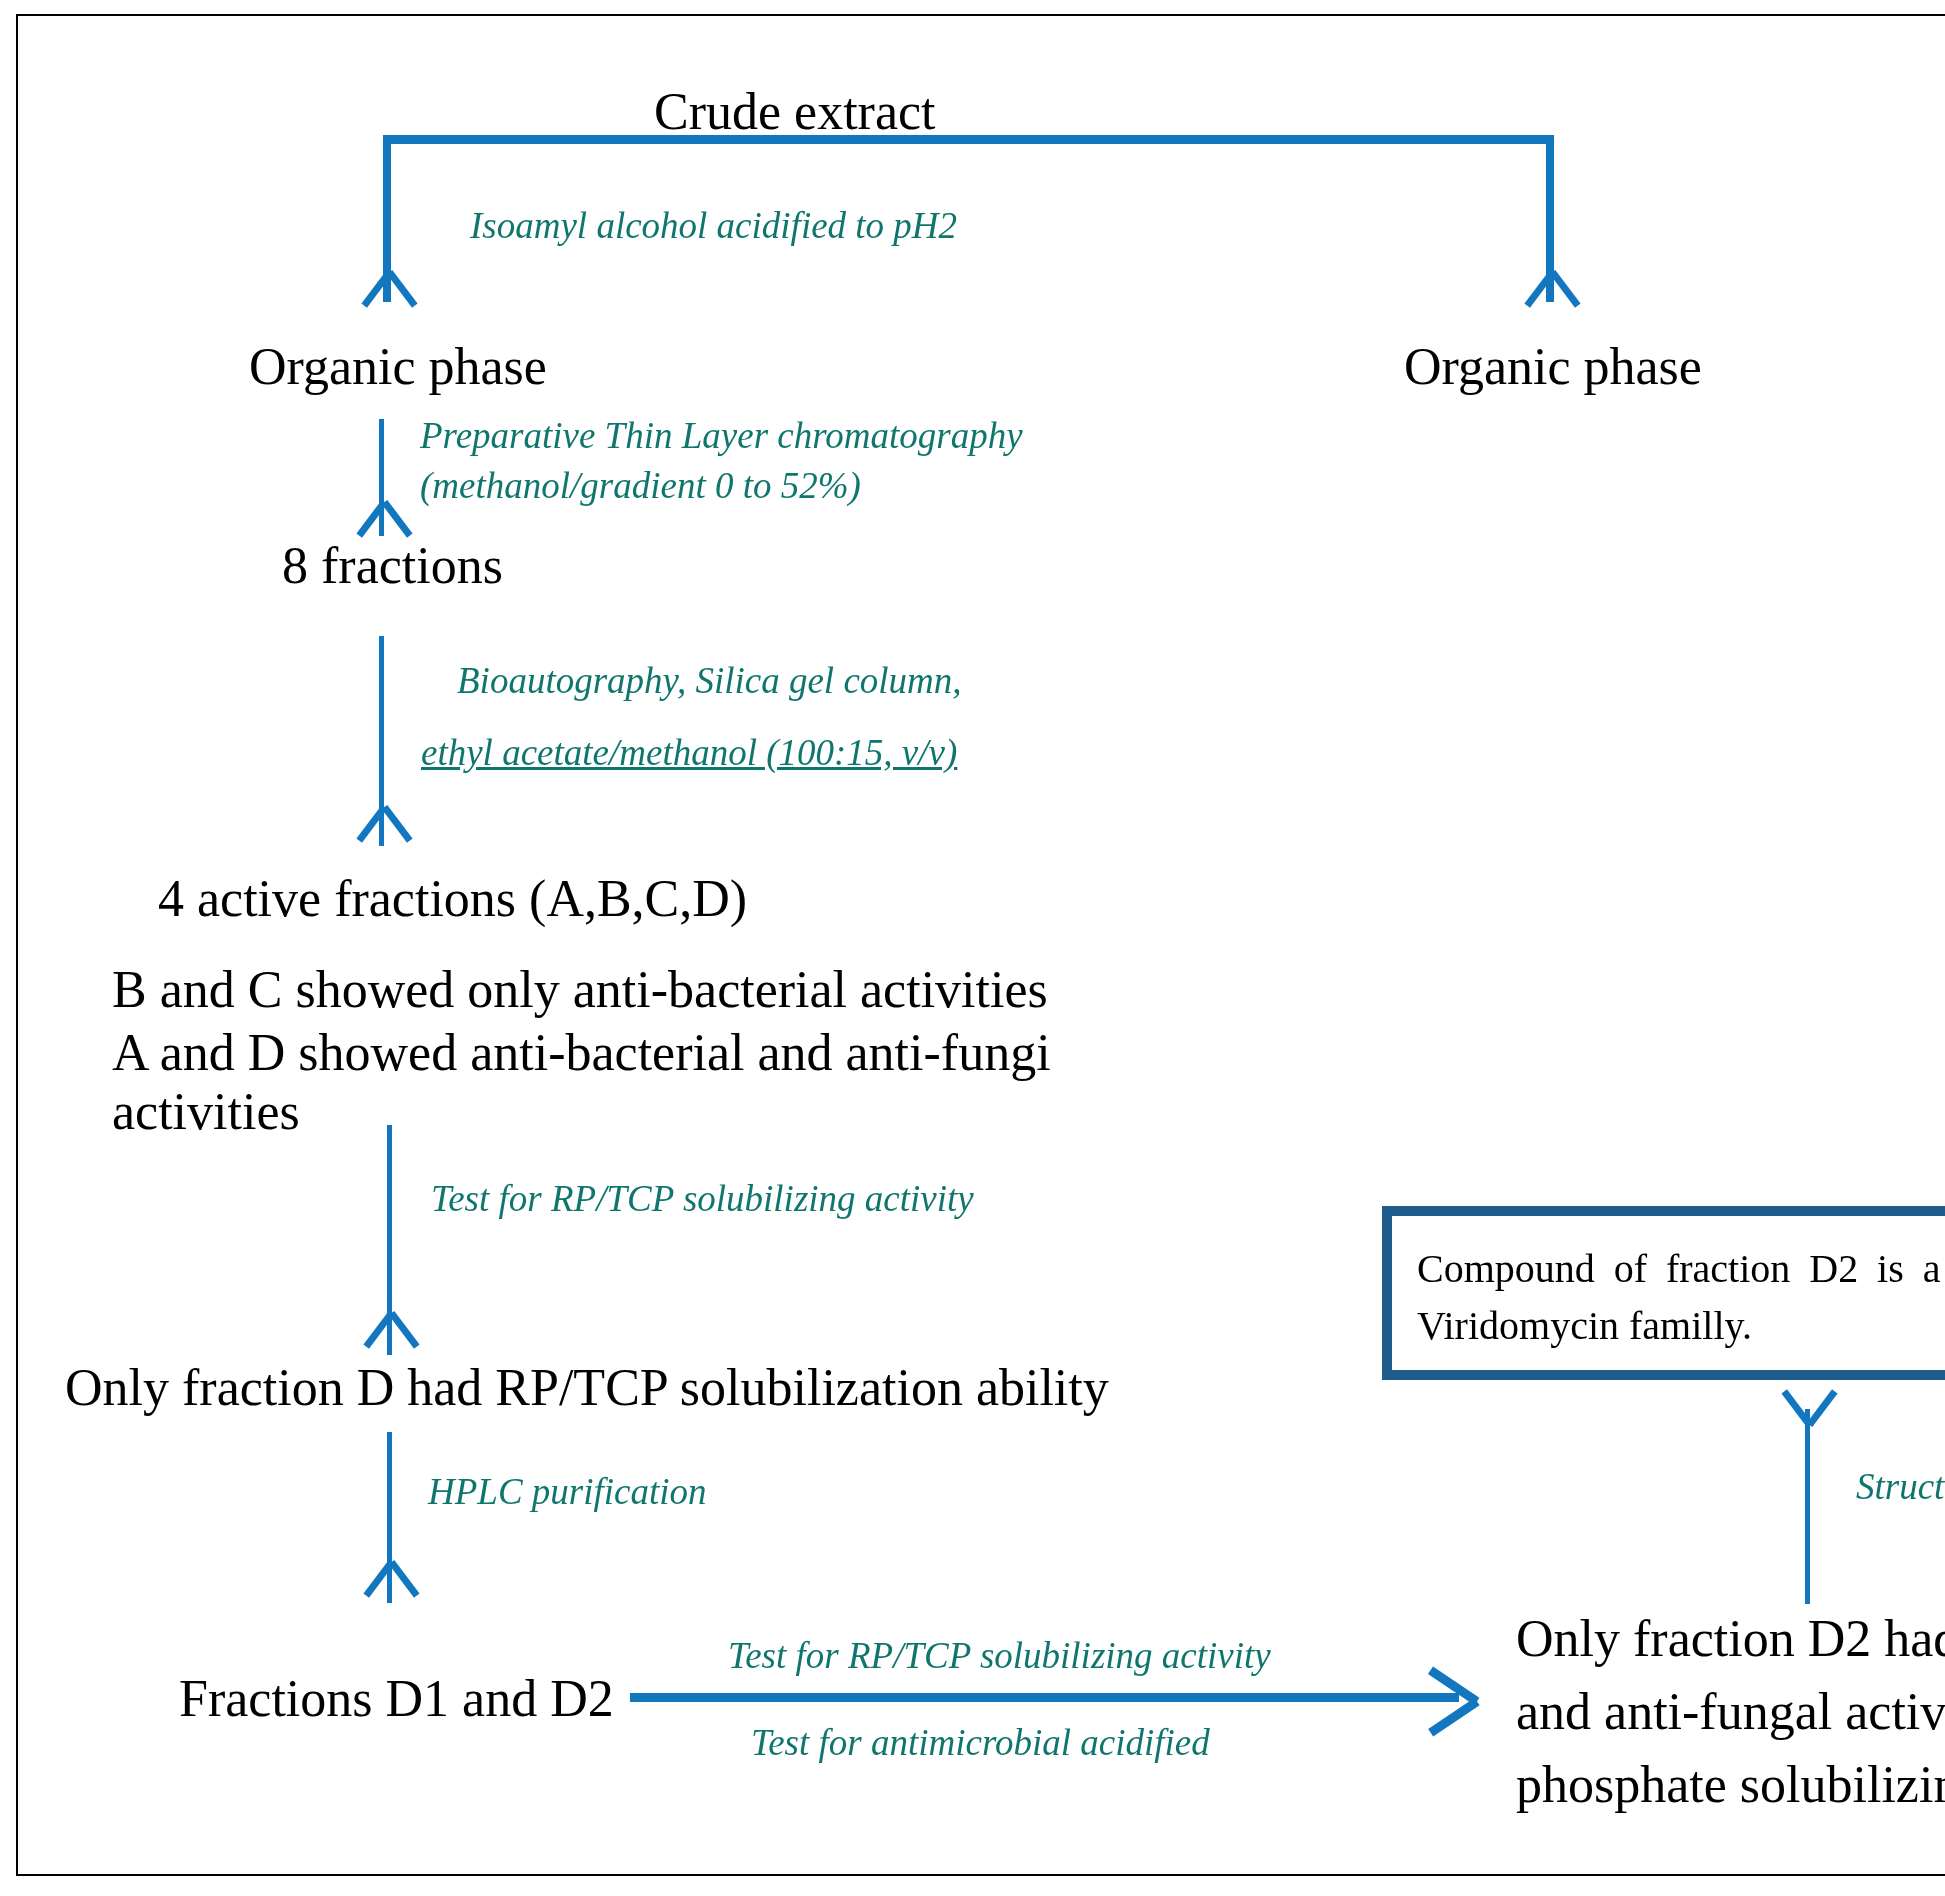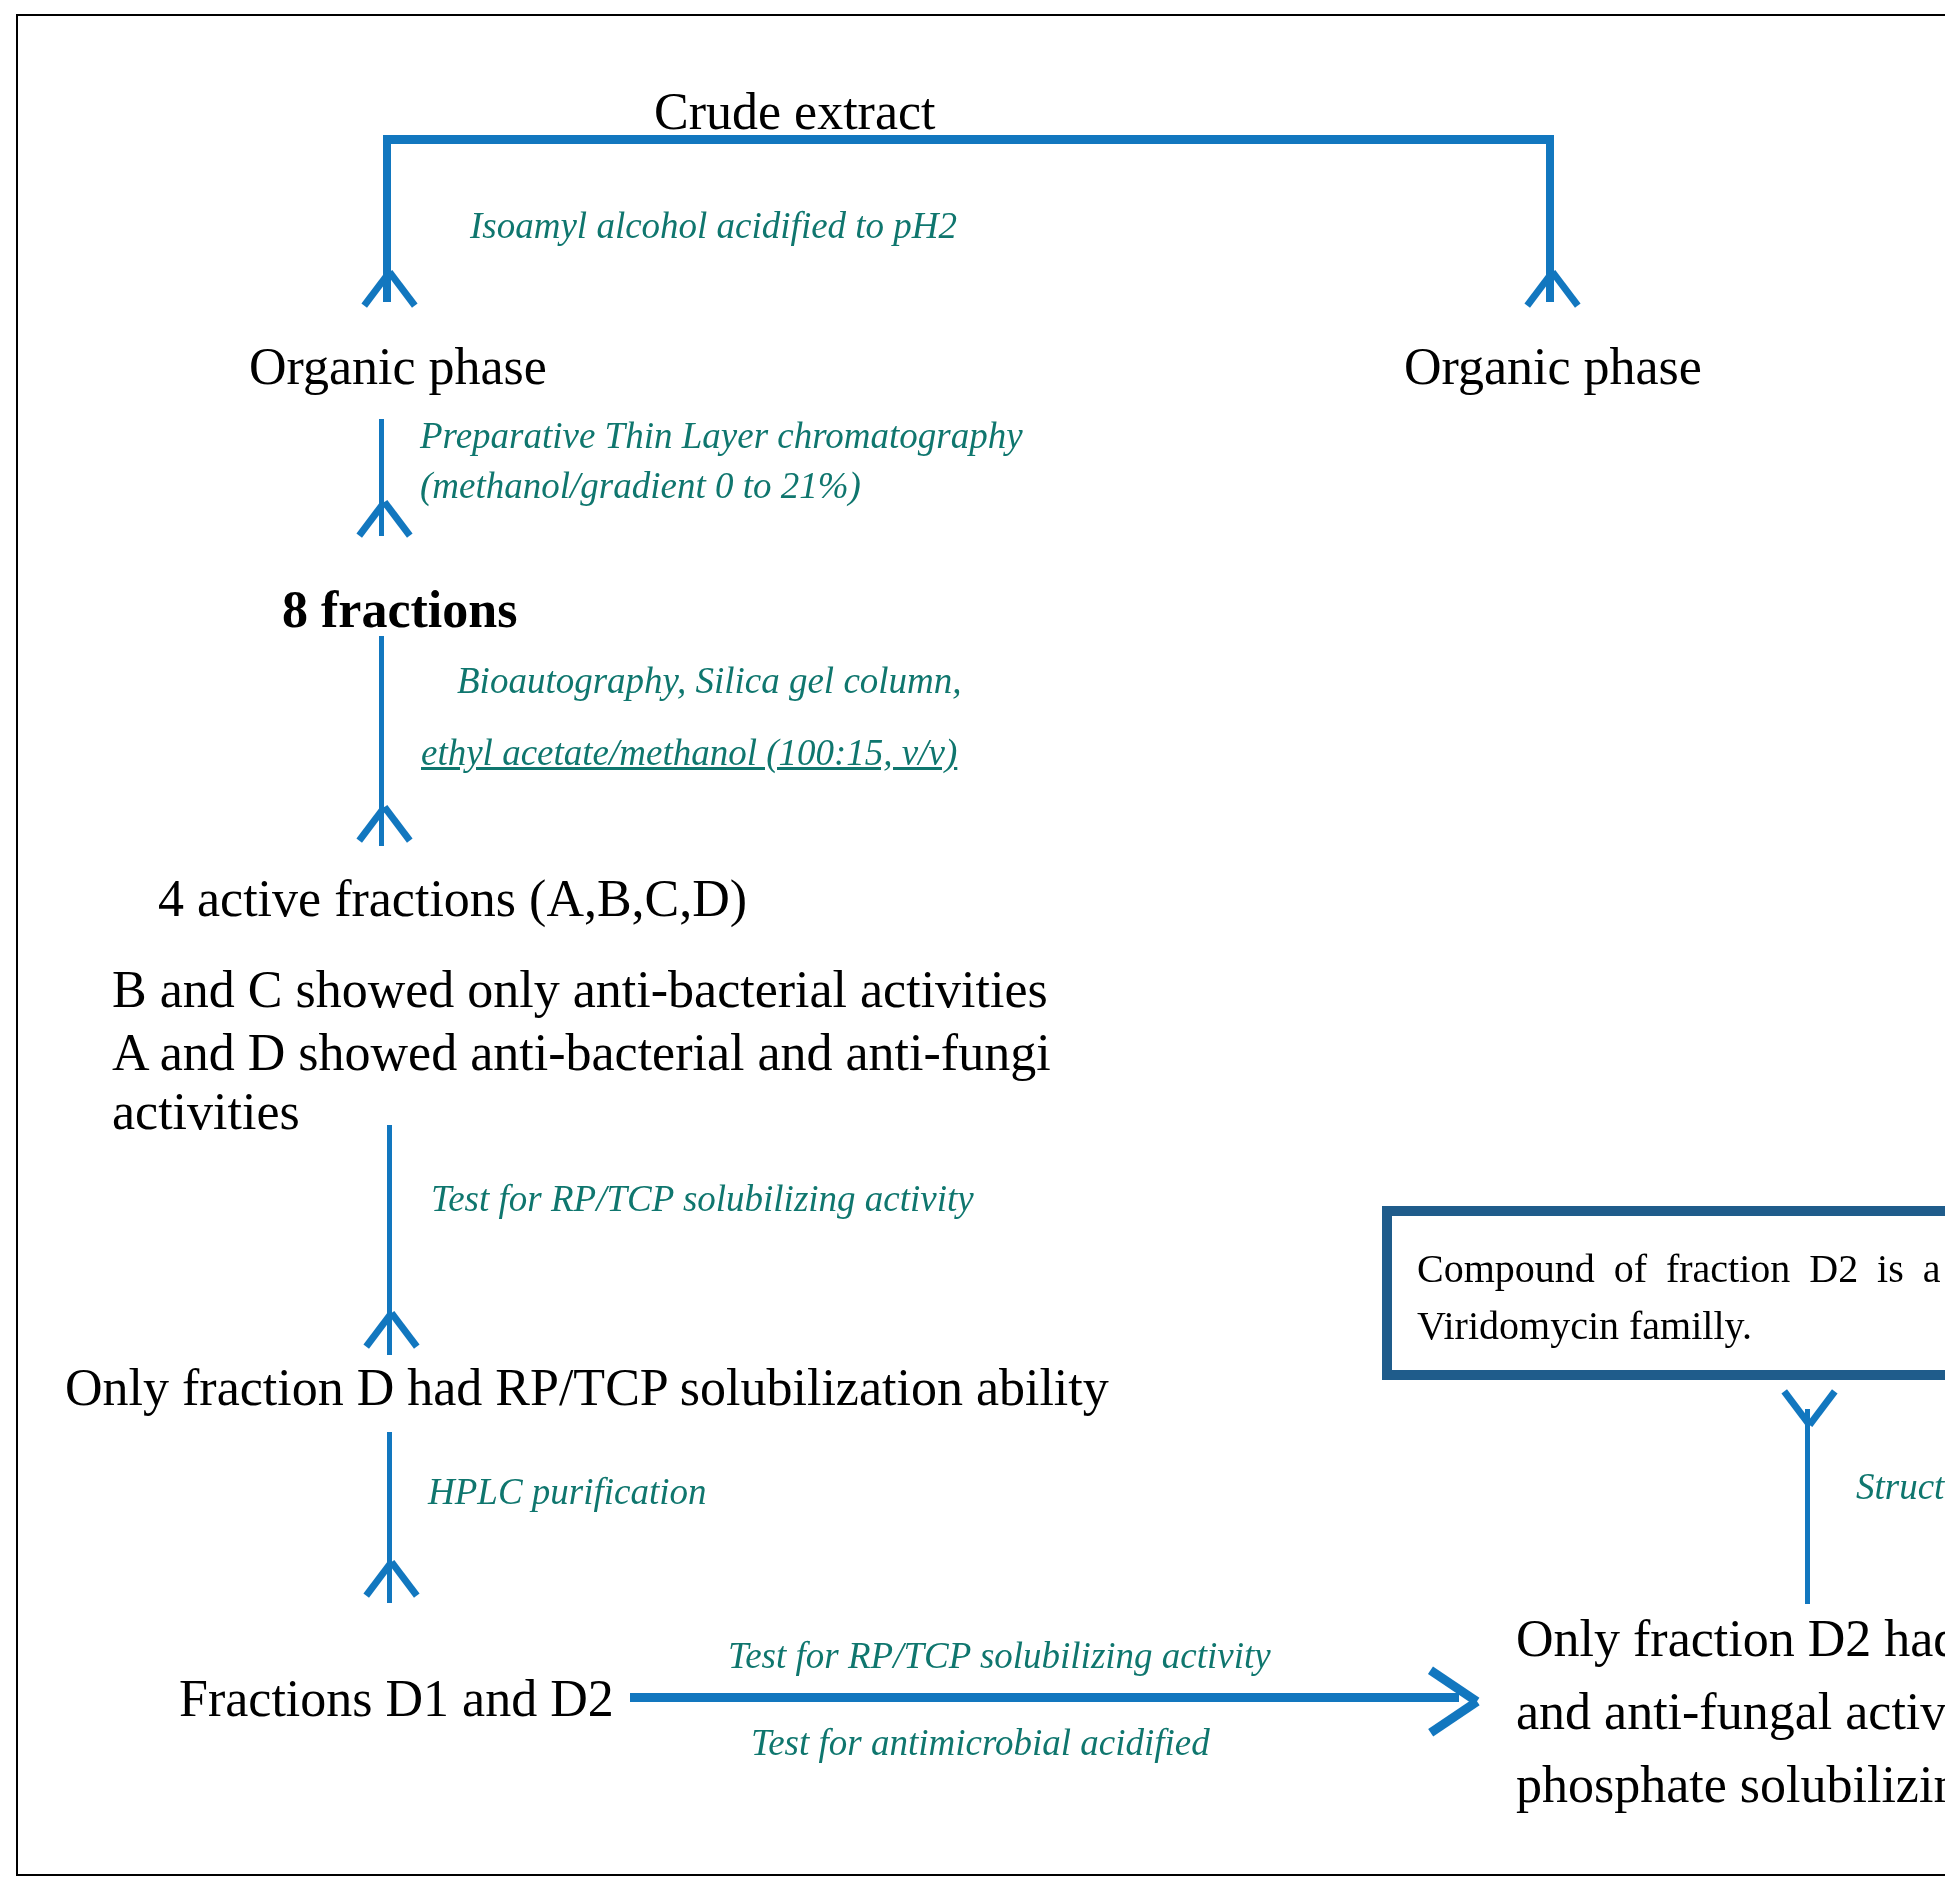--- a/index.html
+++ b/index.html
@@ -138,23 +138,23 @@
 
   <div class="edge-label" style="left:470px; top:202px;">Isoamyl alcohol acidified to pH2</div>
 
   <div class="node" style="left:249px; top:333px;">Organic phase</div>
   <div class="node" style="left:1404px; top:333px;">Organic phase</div>
 
   <div class="vline" style="left:379px; top:419px; width:5.4px; height:117px;"></div>
   <div class="arrow-down" style="left:382px; top:502px;"></div>
 
   <div class="edge-label" style="left:420px; top:412px;">Preparative Thin Layer chromatography</div>
-  <div class="edge-label" style="left:420px; top:462px;">(methanol/gradient 0 to 21%)</div>
+  <div class="edge-label" style="left:420px; top:462px;">(methanol/gradient 0 to 52%)</div>
 
-  <div class="node" style="left:282px; top:576px;font-weight:bold;">8 fractions</div>
+  <div class="node" style="left:282px; top:532px;">8 fractions</div>
 
   <div class="vline" style="left:379px; top:636px; width:5.4px; height:210px;"></div>
   <div class="arrow-down" style="left:382px; top:807px;"></div>
 
   <div class="edge-label" style="left:421px; top:657px;margin-left:36px;">Bioautography, Silica gel column,</div>
   <div class="edge-label" style="left:421px; top:729px;text-decoration:underline;">ethyl acetate/methanol (100:15, v/v)</div>
 
   <div class="node" style="left:150px; top:865px;margin-left:8px;">4 active fractions (A,B,C,D)</div>
 
   <div class="node" style="left:112px; top:956px;">B and C showed only anti-bacterial activities</div>

